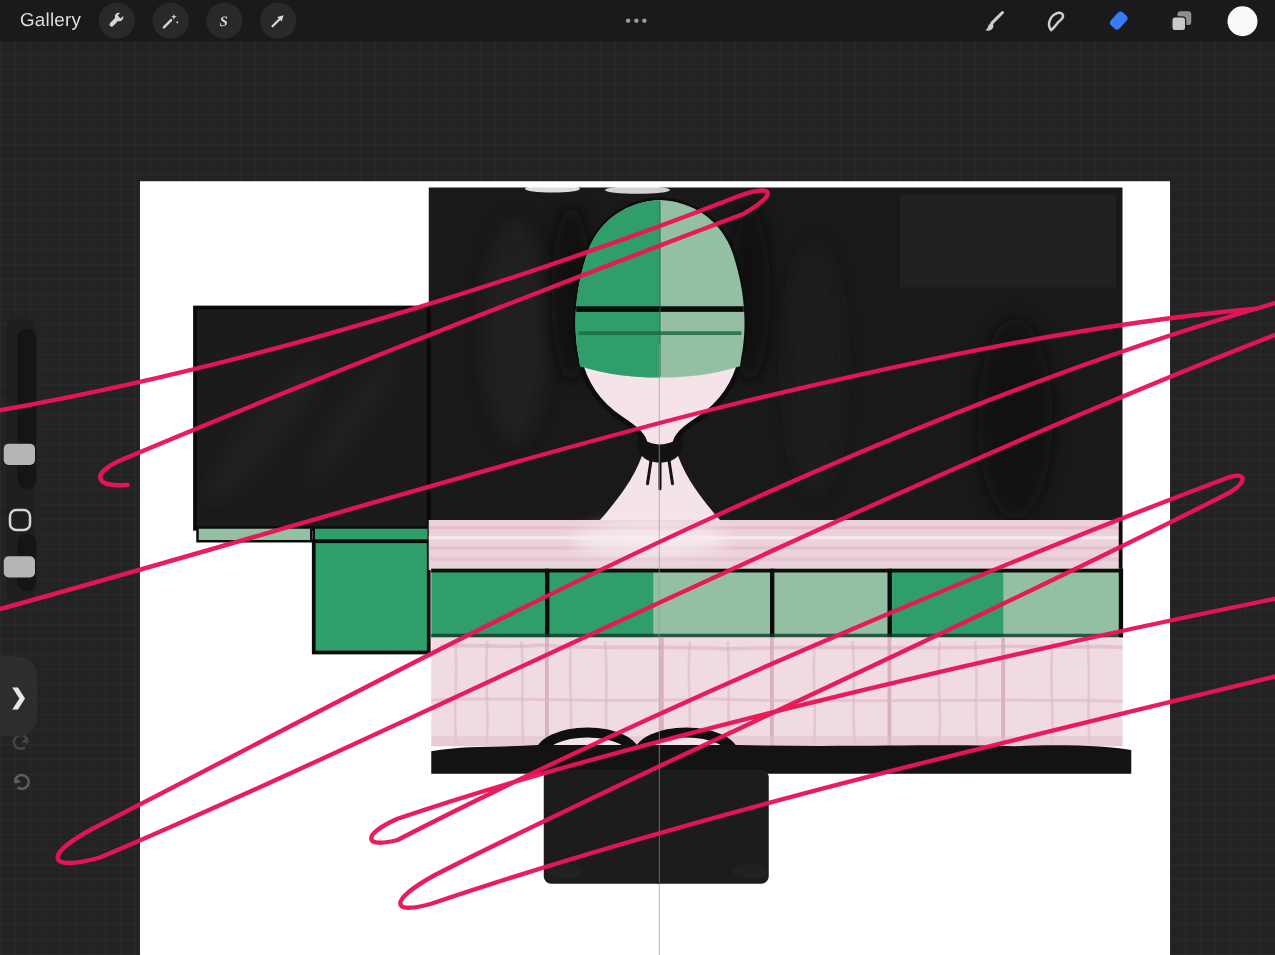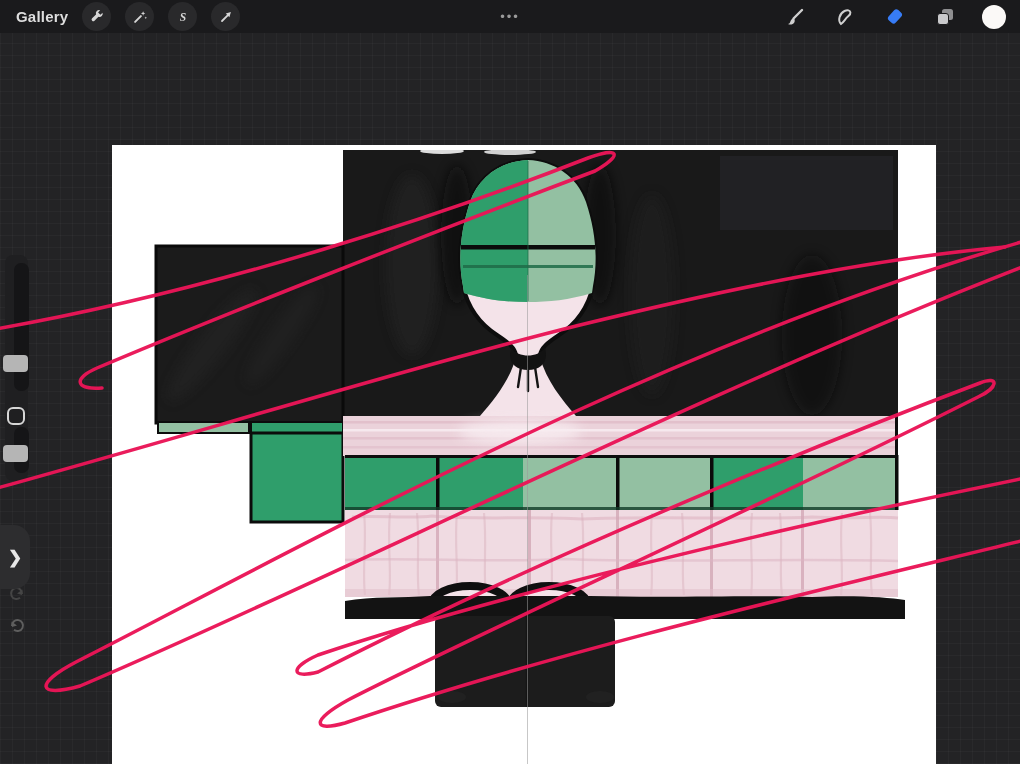--- a/index.html
+++ b/index.html
@@ -5,21 +5,21 @@
   * { margin:0; padding:0; box-sizing:border-box; }
   html,body { width:1020px; height:764px; overflow:hidden; background:#0d0d0d;
               font-family:"Liberation Sans", sans-serif; }
   #app { position:relative; width:1020px; height:764px; background:var(--bg,#232325); }
 
   
   .toolbar { position:absolute; left:0; top:0; width:1020px; height:33px;
              background:var(--toolbar_bg,#1a1a1c); display:flex; align-items:center;
              z-index:40; }
   .tb-left { display:flex; align-items:center; gap:14px; padding-left:16px; }
-  .gallery { color:#dedede; font-size:15px; letter-spacing:.2px; cursor:default;font-weight:bold; }
+  .gallery { color:#dedede; font-size:15px; letter-spacing:.2px; cursor:default; }
   .icon-circle { width:29px; height:29px; border-radius:50%; background:#29292b;
                  display:flex; align-items:center; justify-content:center; }
   .tb-center { position:absolute; left:0; right:0; top:0; height:33px; display:flex;
                align-items:center; justify-content:center; pointer-events:none; }
   .dots { color:#9a9a9a; font-size:13px; letter-spacing:2px; pointer-events:auto; }
   .tb-right { margin-left:auto; display:flex; align-items:center; gap:24px; padding-right:14px; }
   .tb-right .tool { width:26px; height:26px; display:flex; align-items:center; justify-content:center; }
   .color-swatch { width:24px; height:24px; border-radius:50%; background:#fbf9f7; }
 
   

